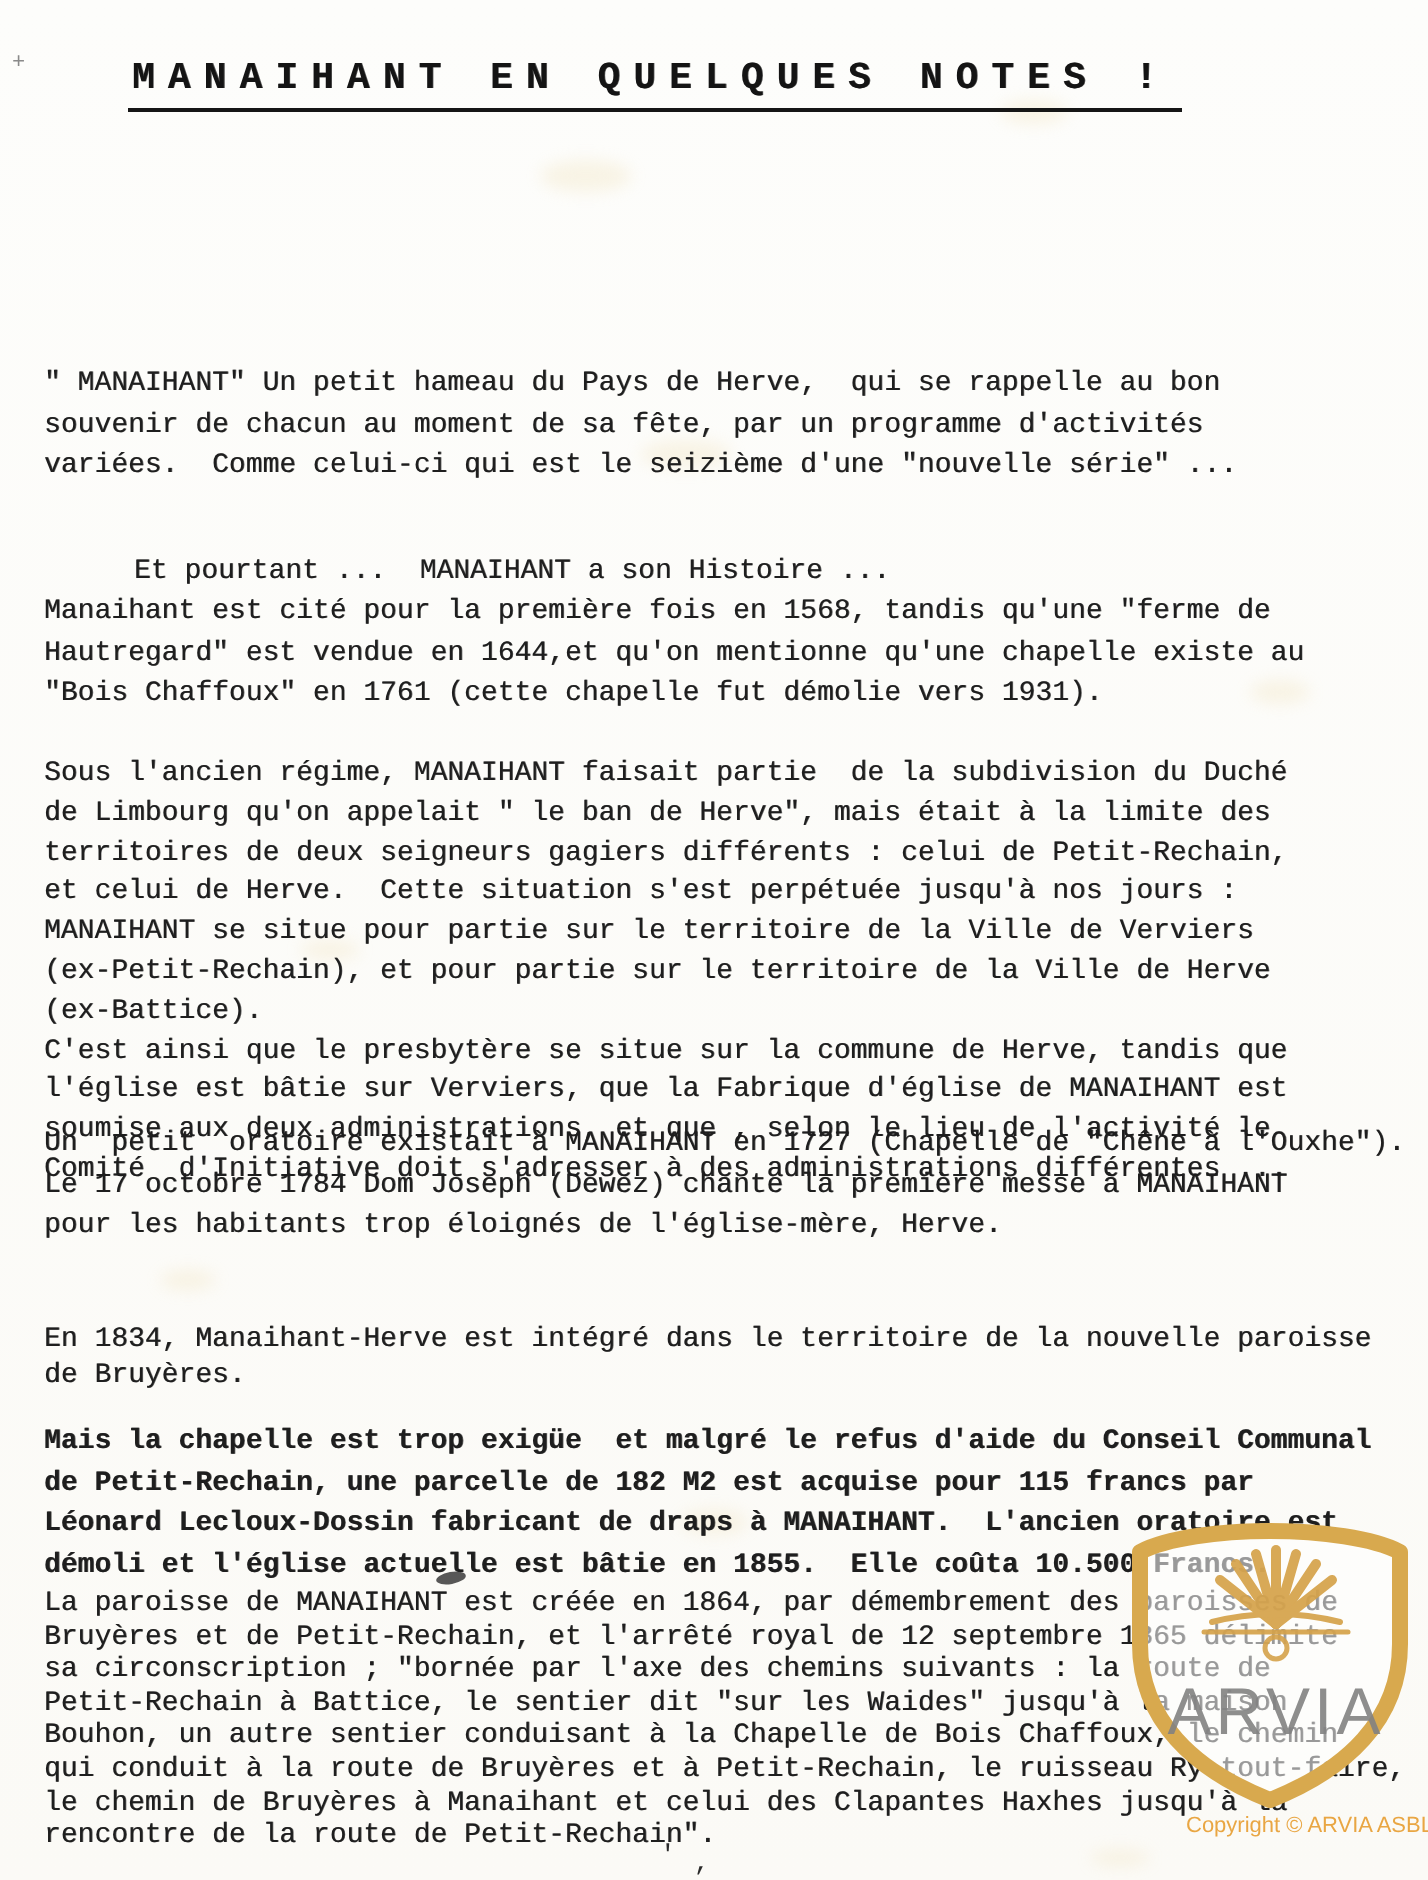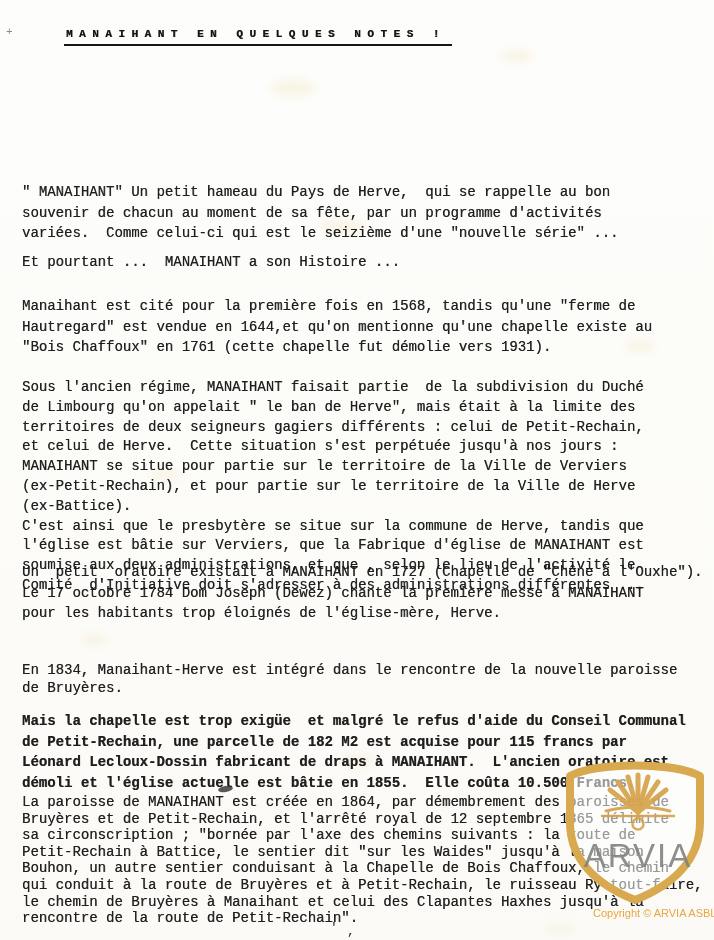--- a/index.html
+++ b/index.html
@@ -12,30 +12,30 @@
   }
   
   .para{
     position:absolute;left:22px;
     white-space:pre;
     font-size:14px;
     color:#1e1e1e;
     text-shadow:0.35px 0 0 rgba(25,25,25,0.65);
   }
   .para-1{top:182px;line-height:20.5px;}
-  .para-2{top:252px;line-height:20.5px;}
+  .para-2{top:276px;line-height:20.5px;margin-left:45px;}
   .para-3{top:296px;line-height:20.5px;}
   .para-4{top:378px;line-height:19.8px;}
   .para-5{top:562px;line-height:20.5px;}
   .para-6{top:661px;line-height:18px;}
   .para-7{top:711px;line-height:20.5px;font-weight:bold;}
   .para-8{top:794px;line-height:16.6px;}
   #title{
     position:absolute;top:28px;left:64px;
-    font-size:11px;font-weight:bold;
+    font-size:19px;font-weight:bold;
     letter-spacing:6.5px;
     color:#141414;
     border-bottom:2.5px solid #161616;
     padding:0 6px 4px 2px;
     white-space:pre;
     text-shadow:0.4px 0 0 rgba(15,15,15,0.7);
   }
   
   .blob{
     position:absolute;border-radius:50%;
@@ -90,21 +90,21 @@
 MANAIHANT se situe pour partie sur le territoire de la Ville de Verviers
 (ex-Petit-Rechain), et pour partie sur le territoire de la Ville de Herve
 (ex-Battice).
 C'est ainsi que le presbytère se situe sur la commune de Herve, tandis que
 l'église est bâtie sur Verviers, que la Fabrique d'église de MANAIHANT est
 soumise aux deux administrations, et que , selon le lieu de l'activité le
 Comité  d'Initiative doit s'adresser à des administrations différentes ...</div>
       <div class="para para-5">Un  petit  oratoire existait à MANAIHANT en 1727 (Chapelle de "Chêne à l'Ouxhe").
 Le 17 octobre 1784 Dom Joseph (Dewez) chante la première messe à MANAIHANT
 pour les habitants trop éloignés de l'église-mère, Herve.</div>
-      <div class="para para-6">En 1834, Manaihant-Herve est intégré dans le rencontre de la nouvelle paroisse
+      <div class="para para-6">En 1834, Manaihant-Herve est intégré dans le territoire de la nouvelle paroisse
 de Bruyères.</div>
       <div class="para para-7">Mais la chapelle est trop exigüe  et malgré le refus d'aide du Conseil Communal
 de Petit-Rechain, une parcelle de 182 M2 est acquise pour 115 francs par
 Léonard Lecloux-Dossin fabricant de draps à MANAIHANT.  L'ancien oratoire est
 démoli et l'église actuelle est bâtie en 1855.  Elle coûta 10.500 Francs.</div>
       <div class="para para-8">La paroisse de MANAIHANT est créée en 1864, par démembrement des paroisses de
 Bruyères et de Petit-Rechain, et l'arrêté royal de 12 septembre 1865 délimite
 sa circonscription ; "bornée par l'axe des chemins suivants : la route de
 Petit-Rechain à Battice, le sentier dit "sur les Waides" jusqu'à la maison
 Bouhon, un autre sentier conduisant à la Chapelle de Bois Chaffoux, le chemin

